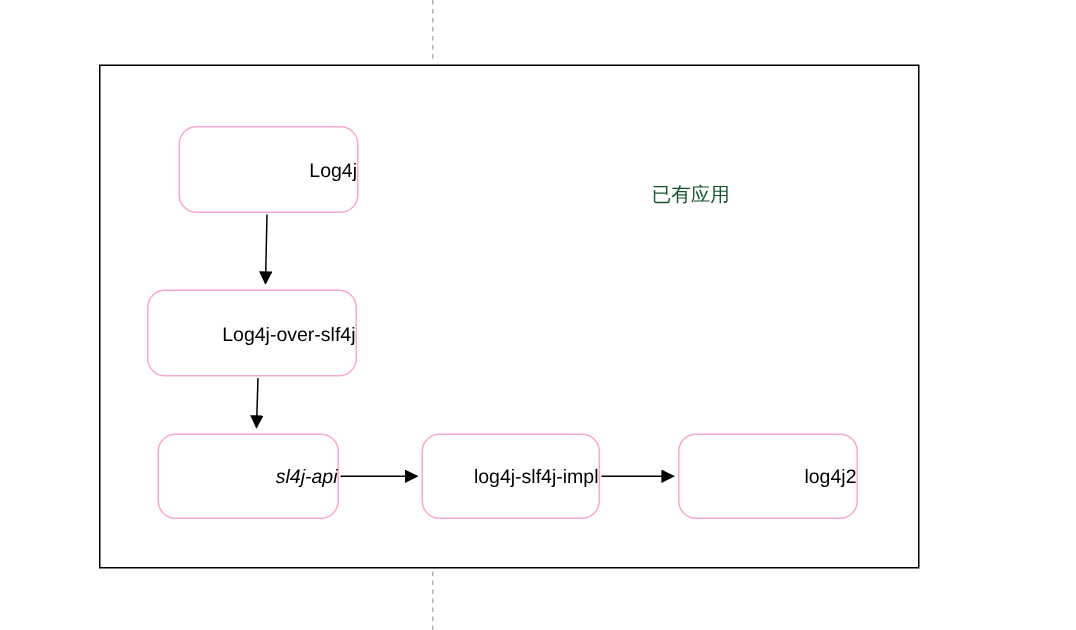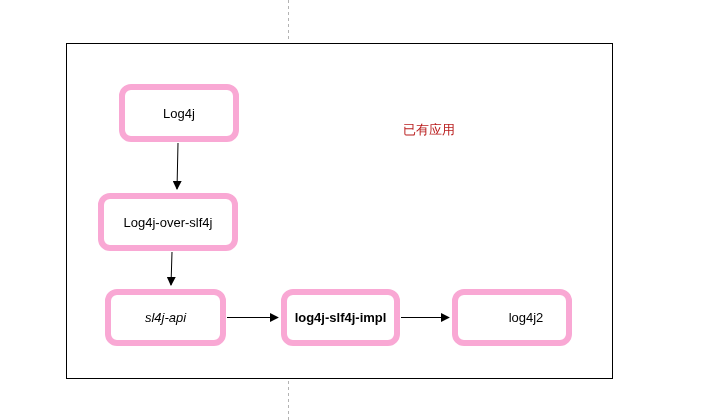--- a/index.html
+++ b/index.html
@@ -29,44 +29,44 @@
     top: 43px;
     width: 547px;
     height: 336px;
     border: 1px solid #000000;
     background: transparent;
     box-sizing: border-box;
   }
   .node {
     position: absolute;
     box-sizing: border-box;
-    border: 6px solid #f9a8d4;
+    border: 1px solid #f9a8d4;
     border-radius: 12px;
     background: #ffffff;
     display: flex;
     align-items: center;
-    justify-content: center;
+    justify-content: flex-end;
     font-size: 13px;
     color: #000000;
     text-align: center;
   }
   #node-log4j            { left: 119px; top:  84px; width: 120px; height: 58px; }
   #node-log4j-over-slf4j { left:  98px; top: 193px; width: 140px; height: 58px; }
   #node-sl4j-api         { left: 105px; top: 289px; width: 121px; height: 57px; font-style: italic; }
-  #node-log4j-slf4j-impl { left: 281px; top: 289px; width: 119px; height: 57px; font-weight: bold; }
+  #node-log4j-slf4j-impl { left: 281px; top: 289px; width: 119px; height: 57px; }
   #node-log4j2           { left: 452px; top: 289px; width: 120px; height: 57px; padding-left: 28px; }
   .annotation {
     position: absolute;
     left: 403px;
     top: 121px;
     width: 115px;
     height: 18px;
     font-size: 13px;
-    color: #b91c1c;
-    text-align: left;
+    color: #14532d;
+    text-align: center;
     line-height: 18px;
   }
 </style>
 </head>
 <body>
 
 <div class="canvas">
 
   <div class="frame"></div>
 

